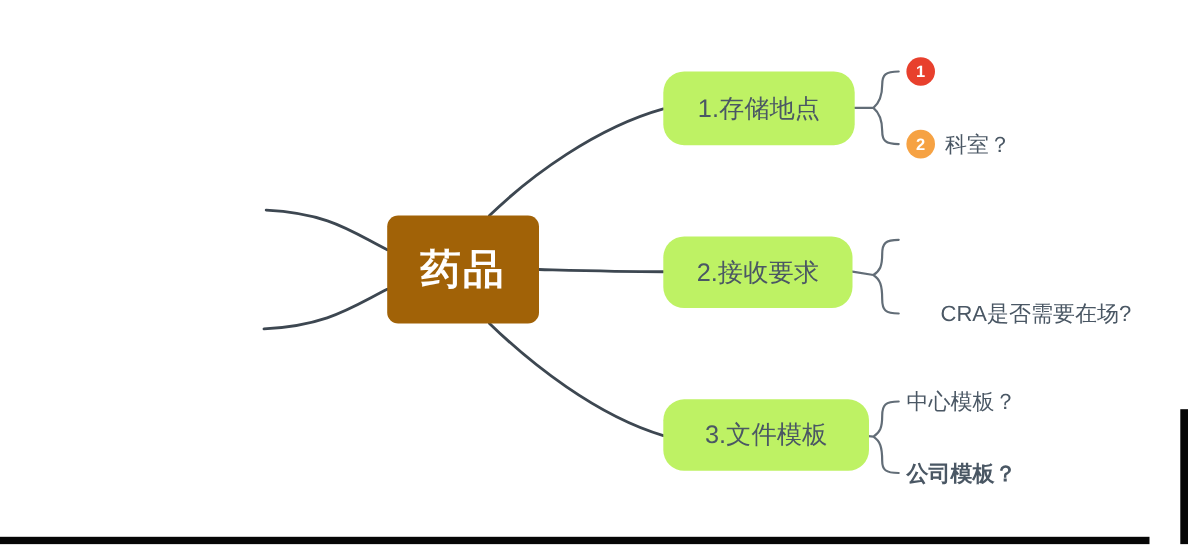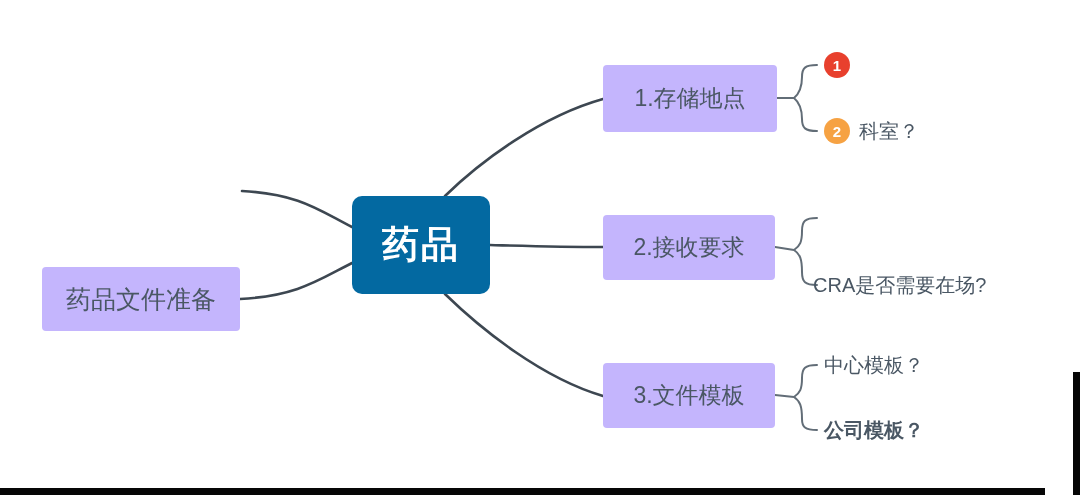--- a/index.html
+++ b/index.html
@@ -7,41 +7,41 @@
     position:relative;width:1080px;height:495px;background:#ffffff;overflow:hidden;
     font-family:"Liberation Sans","DejaVu Sans",sans-serif;
   }
   svg.wires{position:absolute;left:0;top:0;width:1080px;height:495px;}
   svg.wires path{fill:none;}
   .conn{stroke:#3d4751;stroke-width:2.6;stroke-linecap:round;}
   .brace{stroke:#626d77;stroke-width:2;stroke-linecap:round;}
 
   .node{
     position:absolute;display:flex;align-items:center;justify-content:center;
-    background:#c4b5fd;color:#4a5764;border-radius:4px;font-size:24px;
+    background:#bef264;color:#4a5764;border-radius:19px;font-size:24px;
     white-space:nowrap;cursor:default;
   }
   .node.root{
     left:352px;top:196px;width:138px;height:98px;background:#2b7bc0;color:#ffffff;
     font-weight:bold;font-size:37px;border-radius:10px;letter-spacing:2px;
   }
   .node.left1{left:90px;top:159px;width:152px;height:63px;font-size:25px;}
   .node.left2{left:42px;top:267px;width:198px;height:64px;font-size:25px;}
   .node.b1{left:603px;top:65px;width:174px;height:67px;font-size:23px;}
   .node.b2{left:603px;top:215px;width:172px;height:65px;font-size:23px;}
-  .node.b3{left:603px;top:363px;width:172px;height:65px;font-size:23px;}
+  .node.b3{left:603px;top:363px;width:187px;height:65px;font-size:23px;}
 
   .leaf{
     position:absolute;display:flex;align-items:center;gap:9px;height:26px;
     color:#4a5764;font-size:20px;white-space:nowrap;cursor:default;
   }
   .leaf.s1a{left:824px;top:52px;}
   .leaf.s1b{left:824px;top:118px;}
   .leaf.s2a{left:824px;top:205px;}
-  .leaf.s2b{left:813px;top:272px;text-align:right;}
+  .leaf.s2b{left:855px;top:272px;text-align:right;}
   .leaf.s3a{left:824px;top:352px;align-items:center;}
   .leaf.s3b{left:824px;top:417px;font-weight:bold;}
 
   .badge{
     width:26px;height:26px;border-radius:50%;flex:0 0 26px;
     display:flex;align-items:center;justify-content:center;
     color:#ffffff;font-size:15px;font-weight:bold;background:#e8402d;
   }
 
   .frame-bottom{position:absolute;left:0;top:488px;width:1045px;height:7px;background:#060606;}
@@ -57,23 +57,22 @@
     <path class="conn" d="M240,299 C298,296 320,279 352,263" stroke="#3d4751"></path>
     <path class="conn" d="M445,196 C482,160 542,116 603,99" stroke="#3d4751"></path>
     <path class="conn" d="M490,245 C528,246 560,247 603,247" stroke="#3d4751"></path>
     <path class="conn" d="M445,294 C482,330 542,378 603,396" stroke="#3d4751"></path>
 
     <path class="brace" d="M777,98 L794,98 M817,65 C805,65 802,68 802,77 C802,87 800,93 794,98 C800,103 802,109 802,119 C802,128 805,131 817,131" stroke="#626d77"></path>
     <path class="brace" d="M775,247 L794,250 M817,218 C805,218 802,221 802,231 C802,242 800,246 794,250 C800,254 802,259 802,272 C802,282 805,285 817,285" stroke="#626d77"></path>
     <path class="brace" d="M775,395 L794,397 M817,365 C805,365 802,368 802,378 C802,389 800,393 794,397 C800,401 802,406 802,419 C802,427 805,430 817,430" stroke="#626d77"></path>
   </svg>
 
-  <div class="node root" style="background-color: #0369a1;">药品</div>
+  <div class="node root" style="background-color: #a16207;">药品</div>
 
-  <div class="node left2">药品文件准备</div>
 
   <div class="node b1">1.存储地点</div>
   <div class="node b2">2.接收要求</div>
   <div class="node b3">3.文件模板</div>
 
   <div class="leaf s1a">
     <span class="badge" style="background-color: rgb(232, 64, 45);">1</span>
   </div>
 
   <div class="leaf s1b">

